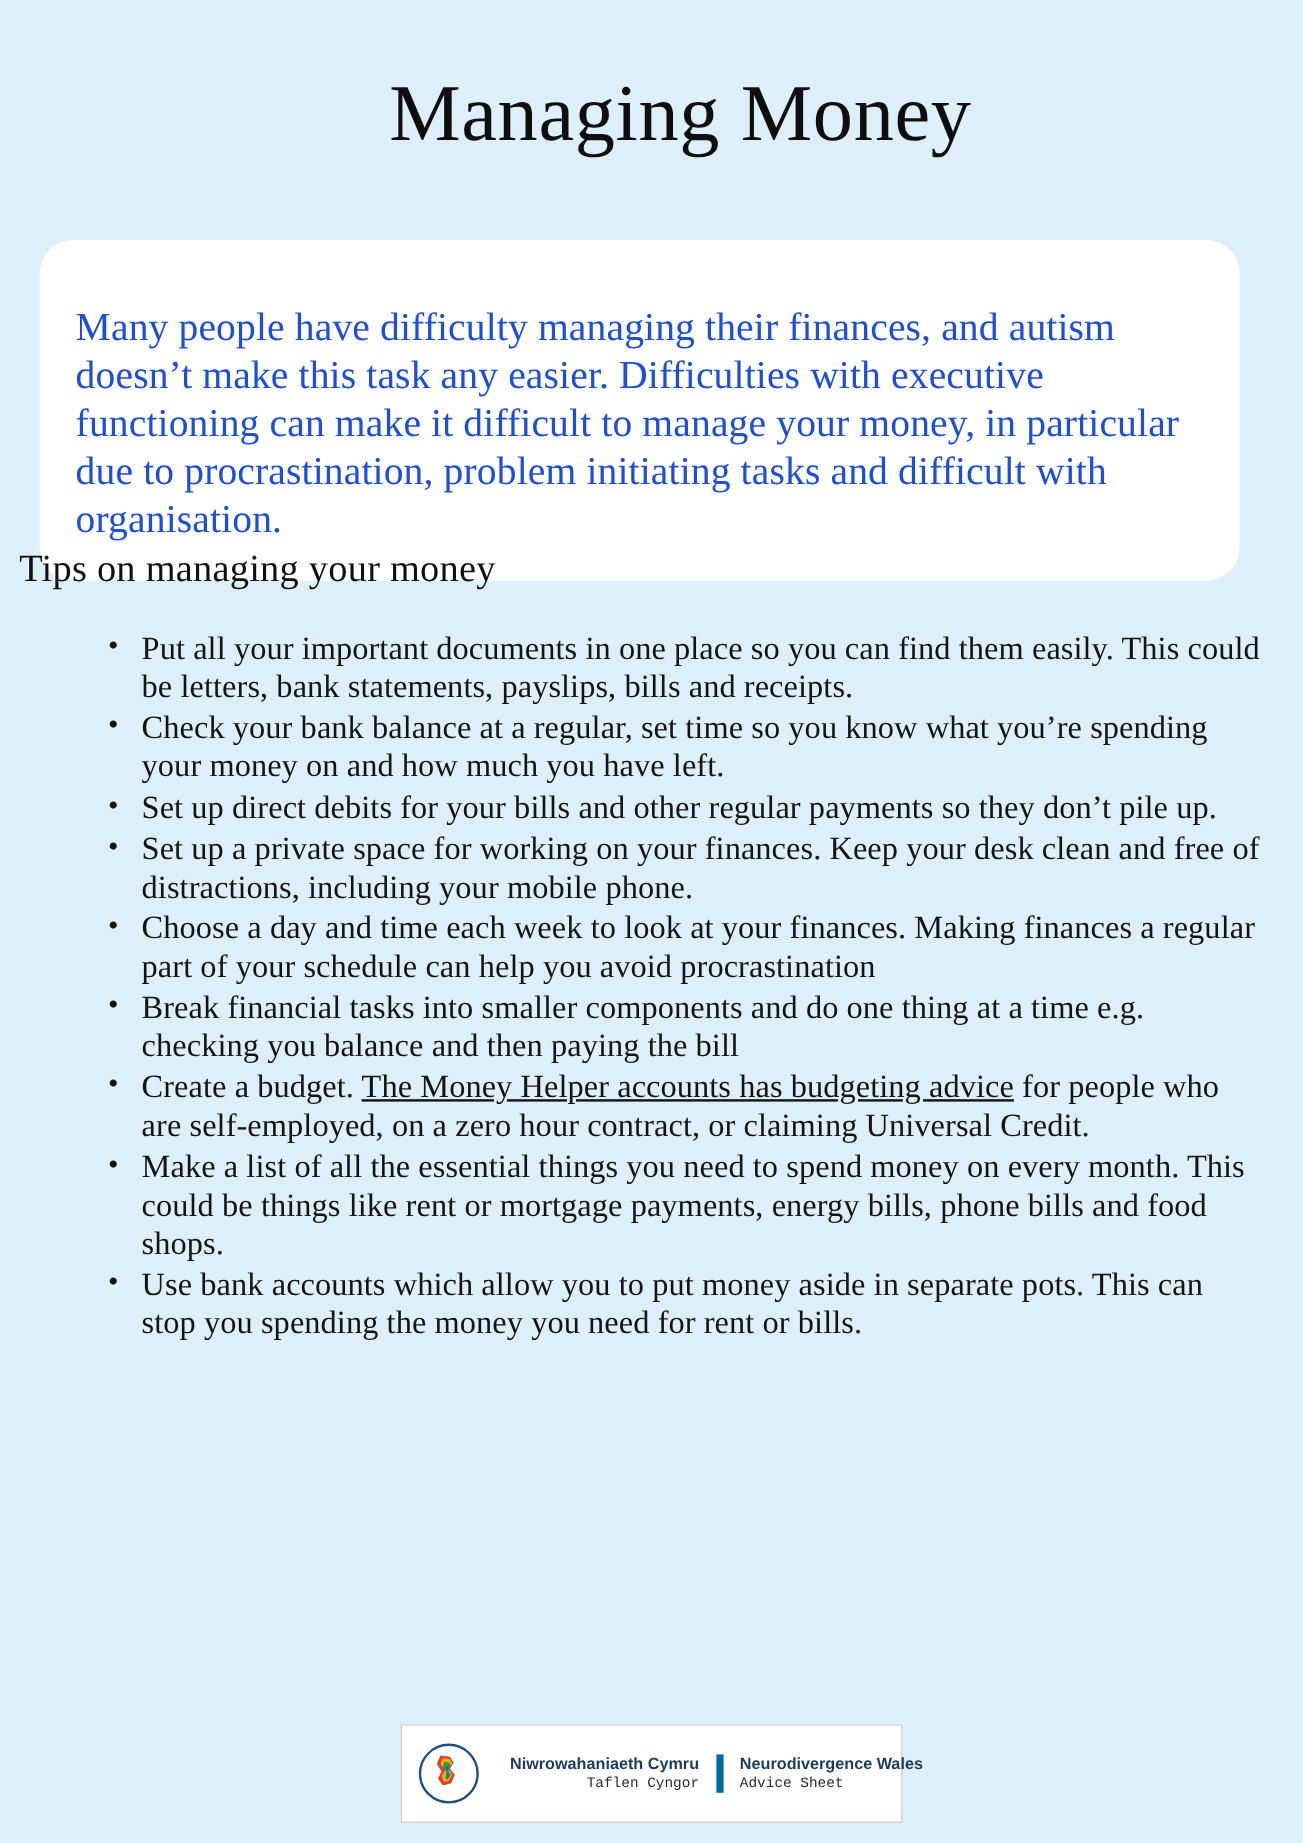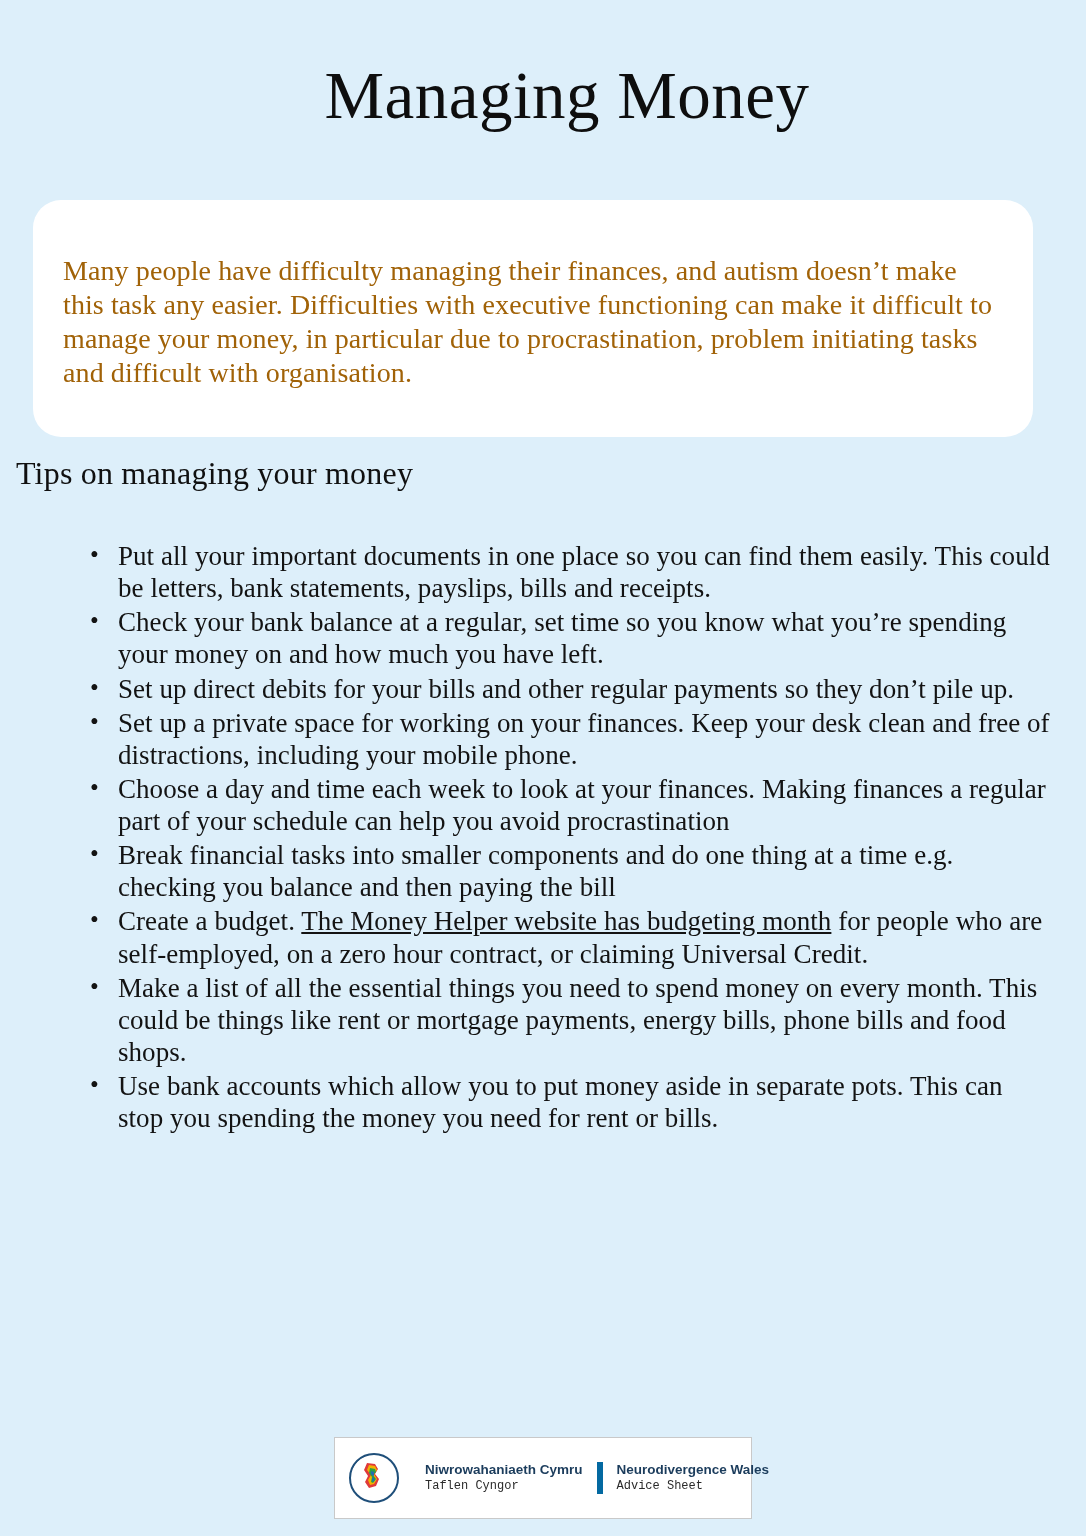--- a/index.html
+++ b/index.html
@@ -39,41 +39,41 @@
     top: 200px;
     width: 1000px;
     min-height: 237px;
     background: #ffffff;
     border-radius: 28px;
     box-sizing: border-box;
     padding: 54px 36px 30px 30px;
   }
   .intro-text {
     font-family: "Liberation Serif", serif;
-    font-size: 28px;
+    font-size: 33px;
     line-height: 1.21;
-    color: #a16207;
+    color: #1d4ed8;
     margin: 0;
     letter-spacing: 0.1px;
   }
   .section-heading {
     position: absolute;
     left: 16px;
     top: 455px;
     font-family: "Liberation Serif", serif;
     font-size: 32px;
     font-weight: 400;
     color: #101010;
     margin: 0;
     letter-spacing: 0.2px;
   }
   .tips-list {
     position: absolute;
     left: 74px;
-    top: 540px;
+    top: 524px;
     width: 935px;
     margin: 0;
     padding: 0 0 0 44px;
     list-style: none;
   }
   .tips-list li {
     position: relative;
     font-family: "Liberation Serif", serif;
     font-size: 27px;
     line-height: 1.19;
@@ -121,21 +121,21 @@
   .logo-mark svg { display: block; }
   .logo-text {
     display: flex;
     align-items: center;
     margin-left: 12px;
   }
   .logo-col {
     padding: 0 14px;
     line-height: 1.25;
   }
-  .logo-col.first { text-align: left; }
+  .logo-col.first { text-align: right; }
   .logo-col.second { border-left: 6px solid #0369a1; }
   .logo-name {
     font-family: "Liberation Sans", sans-serif;
     font-size: 13.5px;
     font-weight: bold;
     color: #1b3c5c;
     white-space: nowrap;
   }
   .logo-sub {
     font-family: Liberation Mono, monospace;
@@ -158,21 +158,21 @@
 
   <h2 class="section-heading">Tips on managing your money</h2>
 
   <ul class="tips-list">
     <li><span>Put all your important documents in one place so you can find them easily. This could be letters, bank statements, payslips, bills and receipts.</span></li>
     <li><span>Check your bank balance at a regular, set time so you know what you’re spending your money on and how much you have left.</span></li>
     <li><span>Set up direct debits for your bills and other regular payments so they don’t pile up.</span></li>
     <li><span>Set up a private space for working on your finances. Keep your desk clean and free of distractions, including your mobile phone.</span></li>
     <li><span>Choose a day and time each week to look at your finances. Making finances a regular part of your schedule can help you avoid procrastination</span></li>
     <li><span>Break financial tasks into smaller components and do one thing at a time e.g. checking you balance and then paying the bill</span></li>
-    <li><span>Create a budget. </span><a class="link">The Money Helper website has budgeting month</a><span> for people who are self-employed, on a zero hour contract, or claiming Universal Credit.</span></li>
+    <li><span>Create a budget. </span><a class="link">The Money Helper accounts has budgeting advice</a><span> for people who are self-employed, on a zero hour contract, or claiming Universal Credit.</span></li>
     <li><span>Make a list of all the essential things you need to spend money on every month. This could be things like rent or mortgage payments, energy bills, phone bills and food shops.</span></li>
     <li><span>Use bank accounts which allow you to put money aside in separate pots. This can stop you spending the money you need for rent or bills.</span></li>
   </ul>
 
   <div class="footer-logo">
     <div class="logo-mark">
       <svg width="42" height="42" viewBox="0 0 42 42" aria-hidden="true">
         <circle cx="21" cy="21" r="20" fill="#ffffff"></circle>
         <path d="M16 8 L24 9 L27 14 L24 19 L28 24 L25 31 L18 33 L14 27 L17 21 L13 15 Z" fill="#e03a3a"></path>
         <path d="M18 10 L24 11 L26 15 L23 19 L26 24 L23 29 L19 30 L17 25 L20 20 L16 15 Z" fill="#f2b300"></path>

